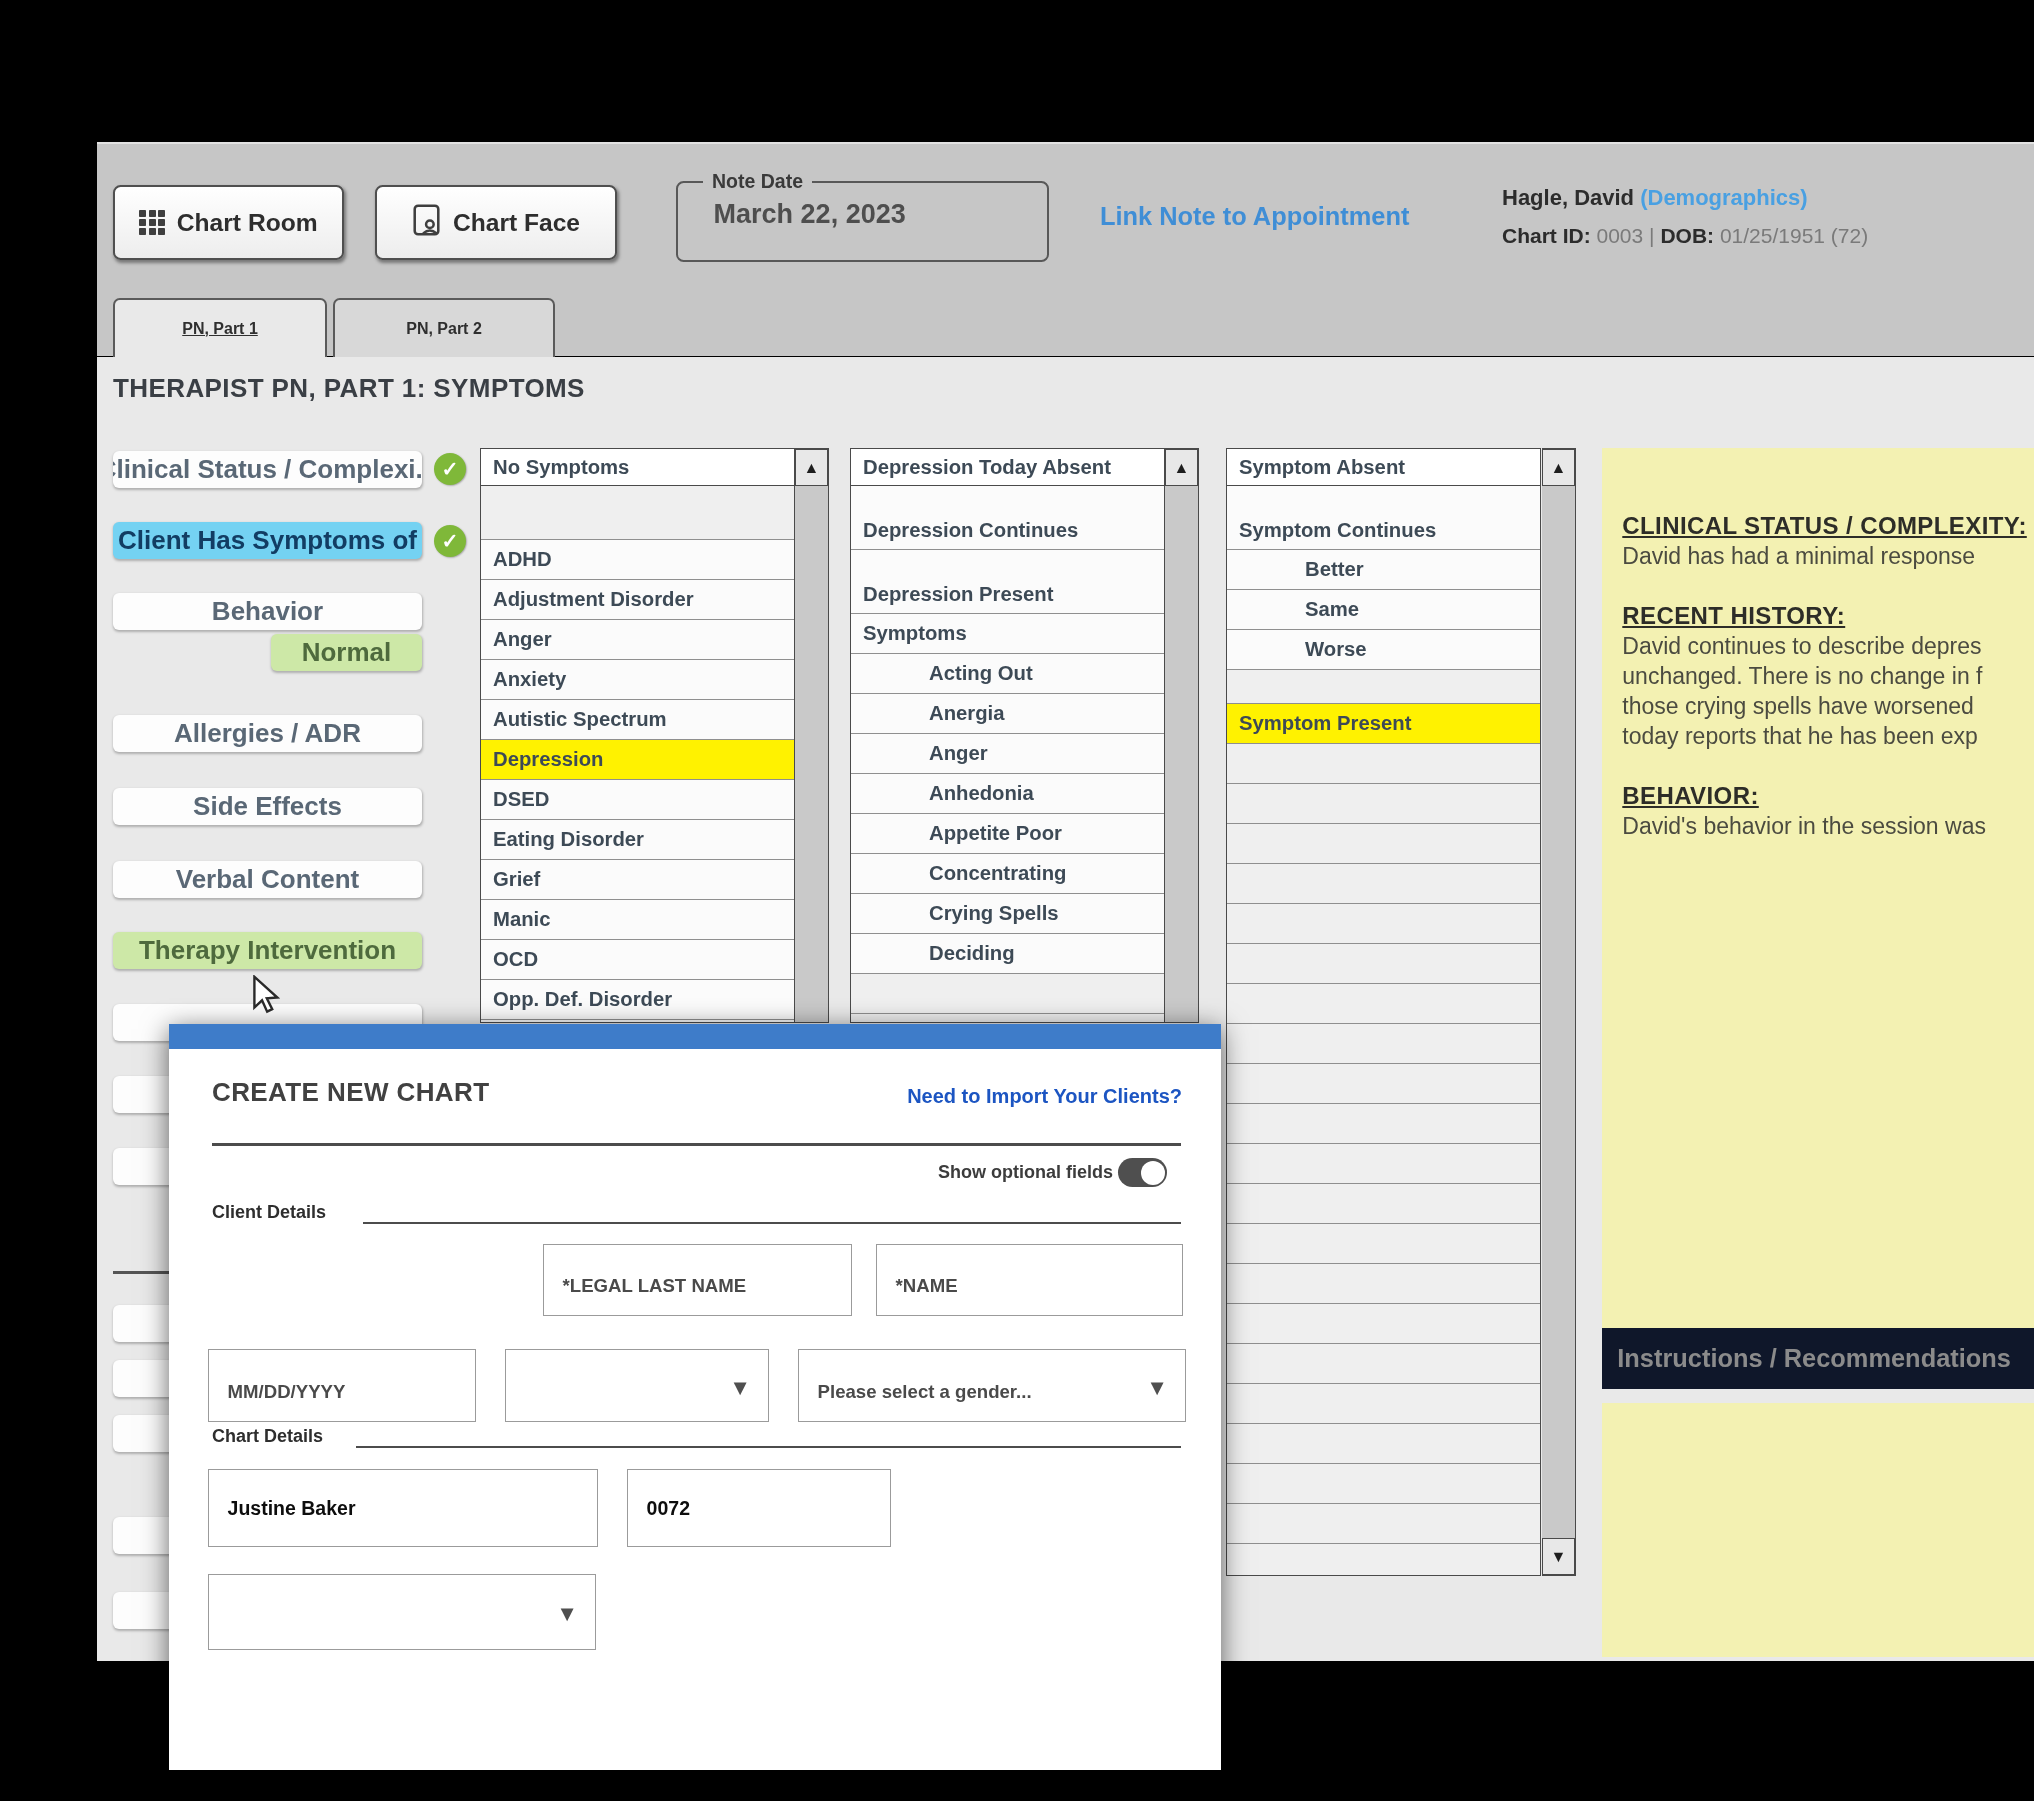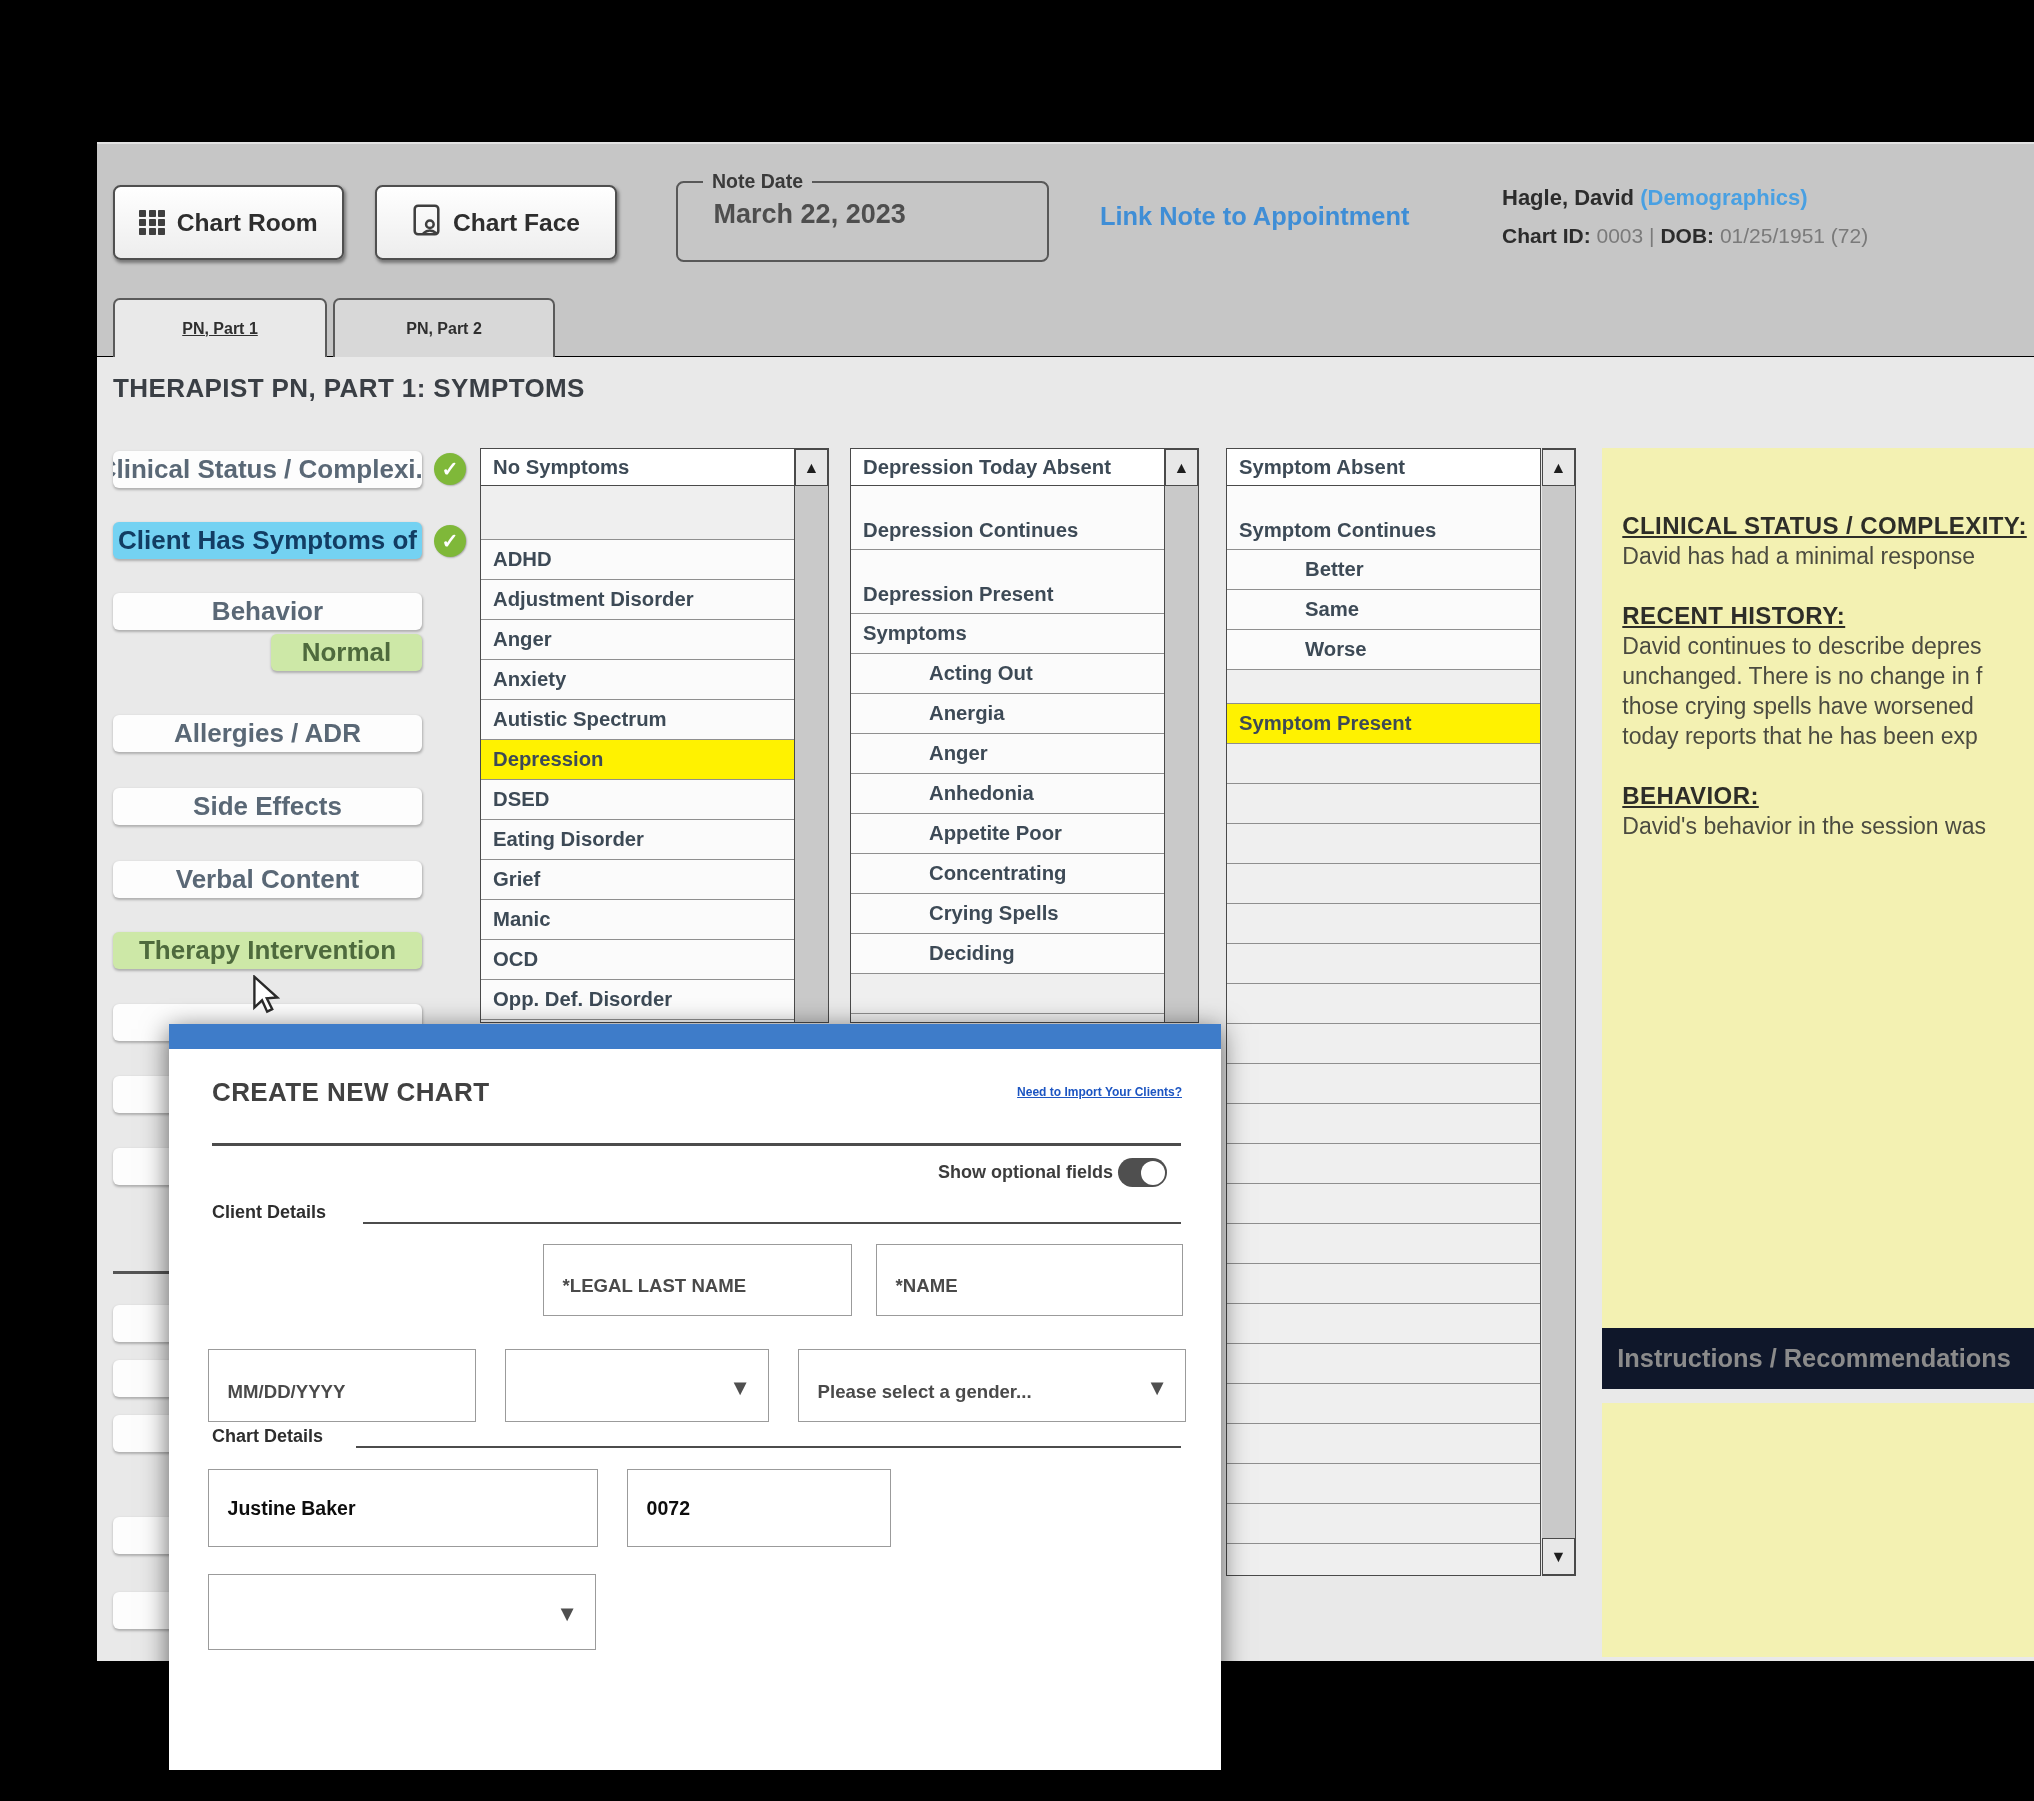--- a/index.html
+++ b/index.html
@@ -66,21 +66,21 @@
   .nline.header{font-weight:700;color:#2d2d28;text-decoration:underline;font-size:24px;letter-spacing:0.4px;}
   .nline.gap{height:30px;}
   .instr{left:1602px;top:1328px;width:432px;height:61px;background:#0f172a;display:flex;align-items:center;
     padding-left:15.3px;font-size:25.4px;font-weight:600;color:#8b8b8b;}
   .ypanel2{left:1602px;top:1403px;width:432px;height:254px;background:#f3f1b2;}
 
   
   .modal{left:169px;top:1024px;width:1052px;height:746px;background:#fff;box-shadow:0 5.1px 25.4px rgba(0,0,0,.6);z-index:50;}
   .mbar{position:absolute;left:0;top:0;width:100%;height:25.4px;background:#3e7cc9;}
   .mtitle{position:absolute;left:43px;top:53px;font-size:26px;font-weight:700;color:#414141;letter-spacing:0.4px;}
-  .mimport{position:absolute;right:39px;top:61px;font-size:12px;font-weight:700;color:#1c55c2;text-decoration:underline;}
+  .mimport{position:absolute;right:39px;top:61px;font-size:20px;font-weight:700;color:#1c55c2;}
   .mdivider{position:absolute;left:43px;top:119px;width:969px;height:2.5px;background:#4c4c4c;}
   .mtoggle-label{position:absolute;right:108px;top:138px;font-size:18px;font-weight:700;color:#3c3c3c;}
   .mtoggle{position:absolute;right:54px;top:134px;width:49px;height:29px;border-radius:14.4px;background:#4f4f4f;}
   .mtoggle .knob{position:absolute;right:2.5px;top:2.5px;width:24px;height:24px;border-radius:50%;background:#fff;}
   .msec{position:absolute;left:43px;font-size:18px;font-weight:700;color:#2e2e2e;}
   .msecline{position:absolute;height:1.7px;background:#4c4c4c;}
   .mbox{position:absolute;border:1.7px solid #9b9b9b;background:#fff;display:flex;align-items:center;
     padding:12px 0 0 18.6px;font-size:18.6px;font-weight:700;color:#4a4a4a;}
   .mbox.filled{color:#0d0d0d;font-size:19.5px;padding-top:0;}
   .mbox .dd{position:absolute;right:17px;top:50%;transform:translateY(-42%);font-size:22px;color:#4f4f4f;}

